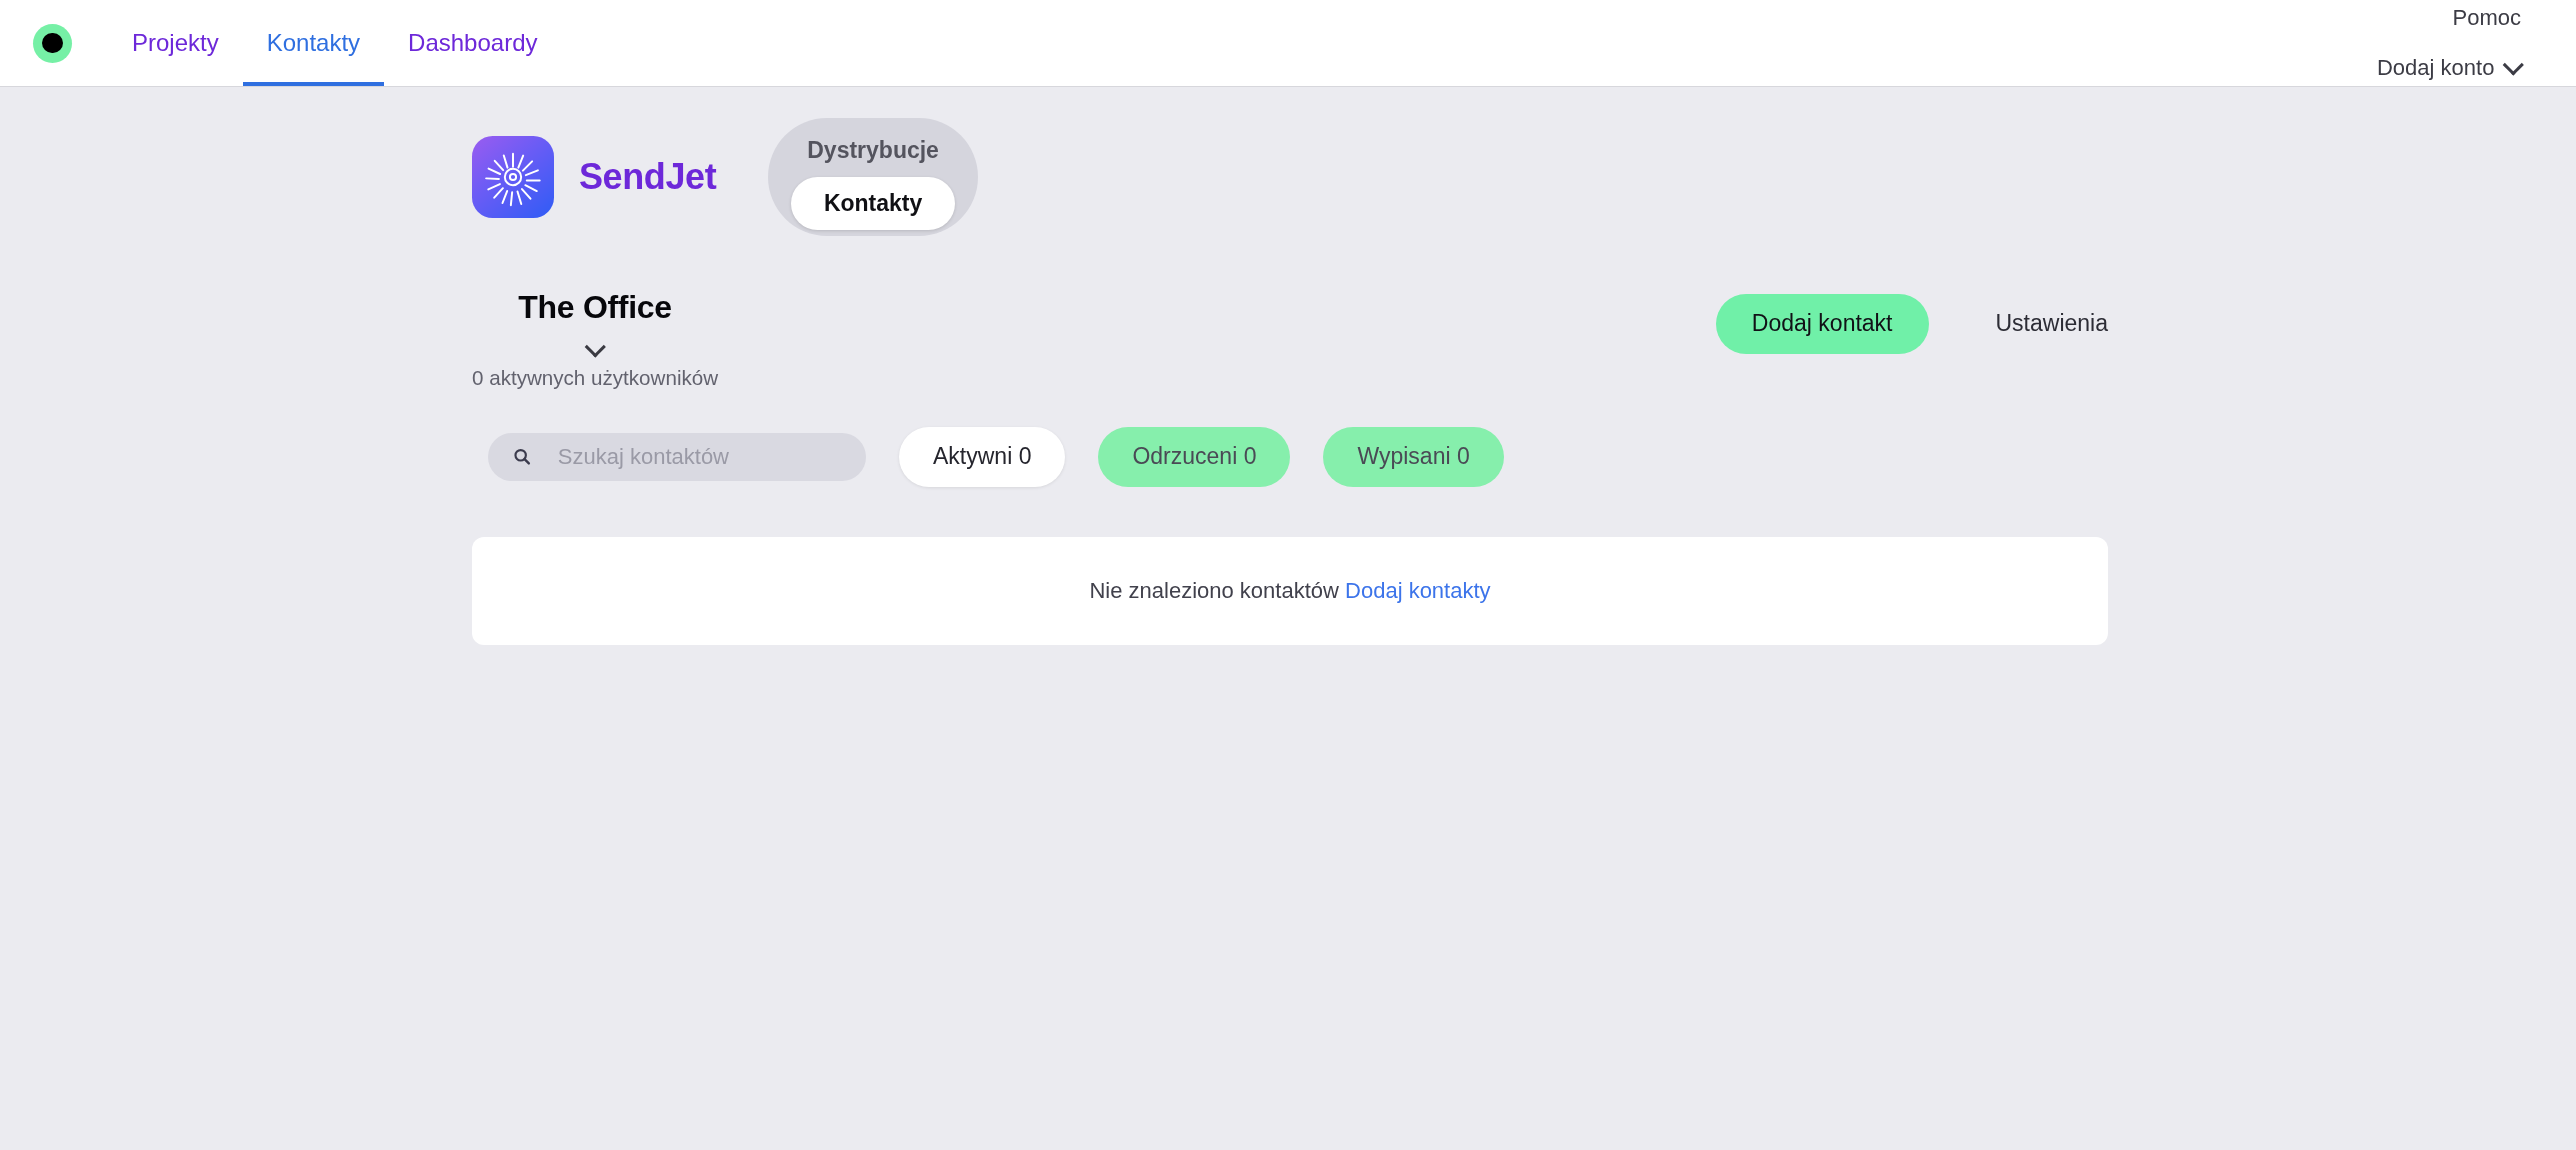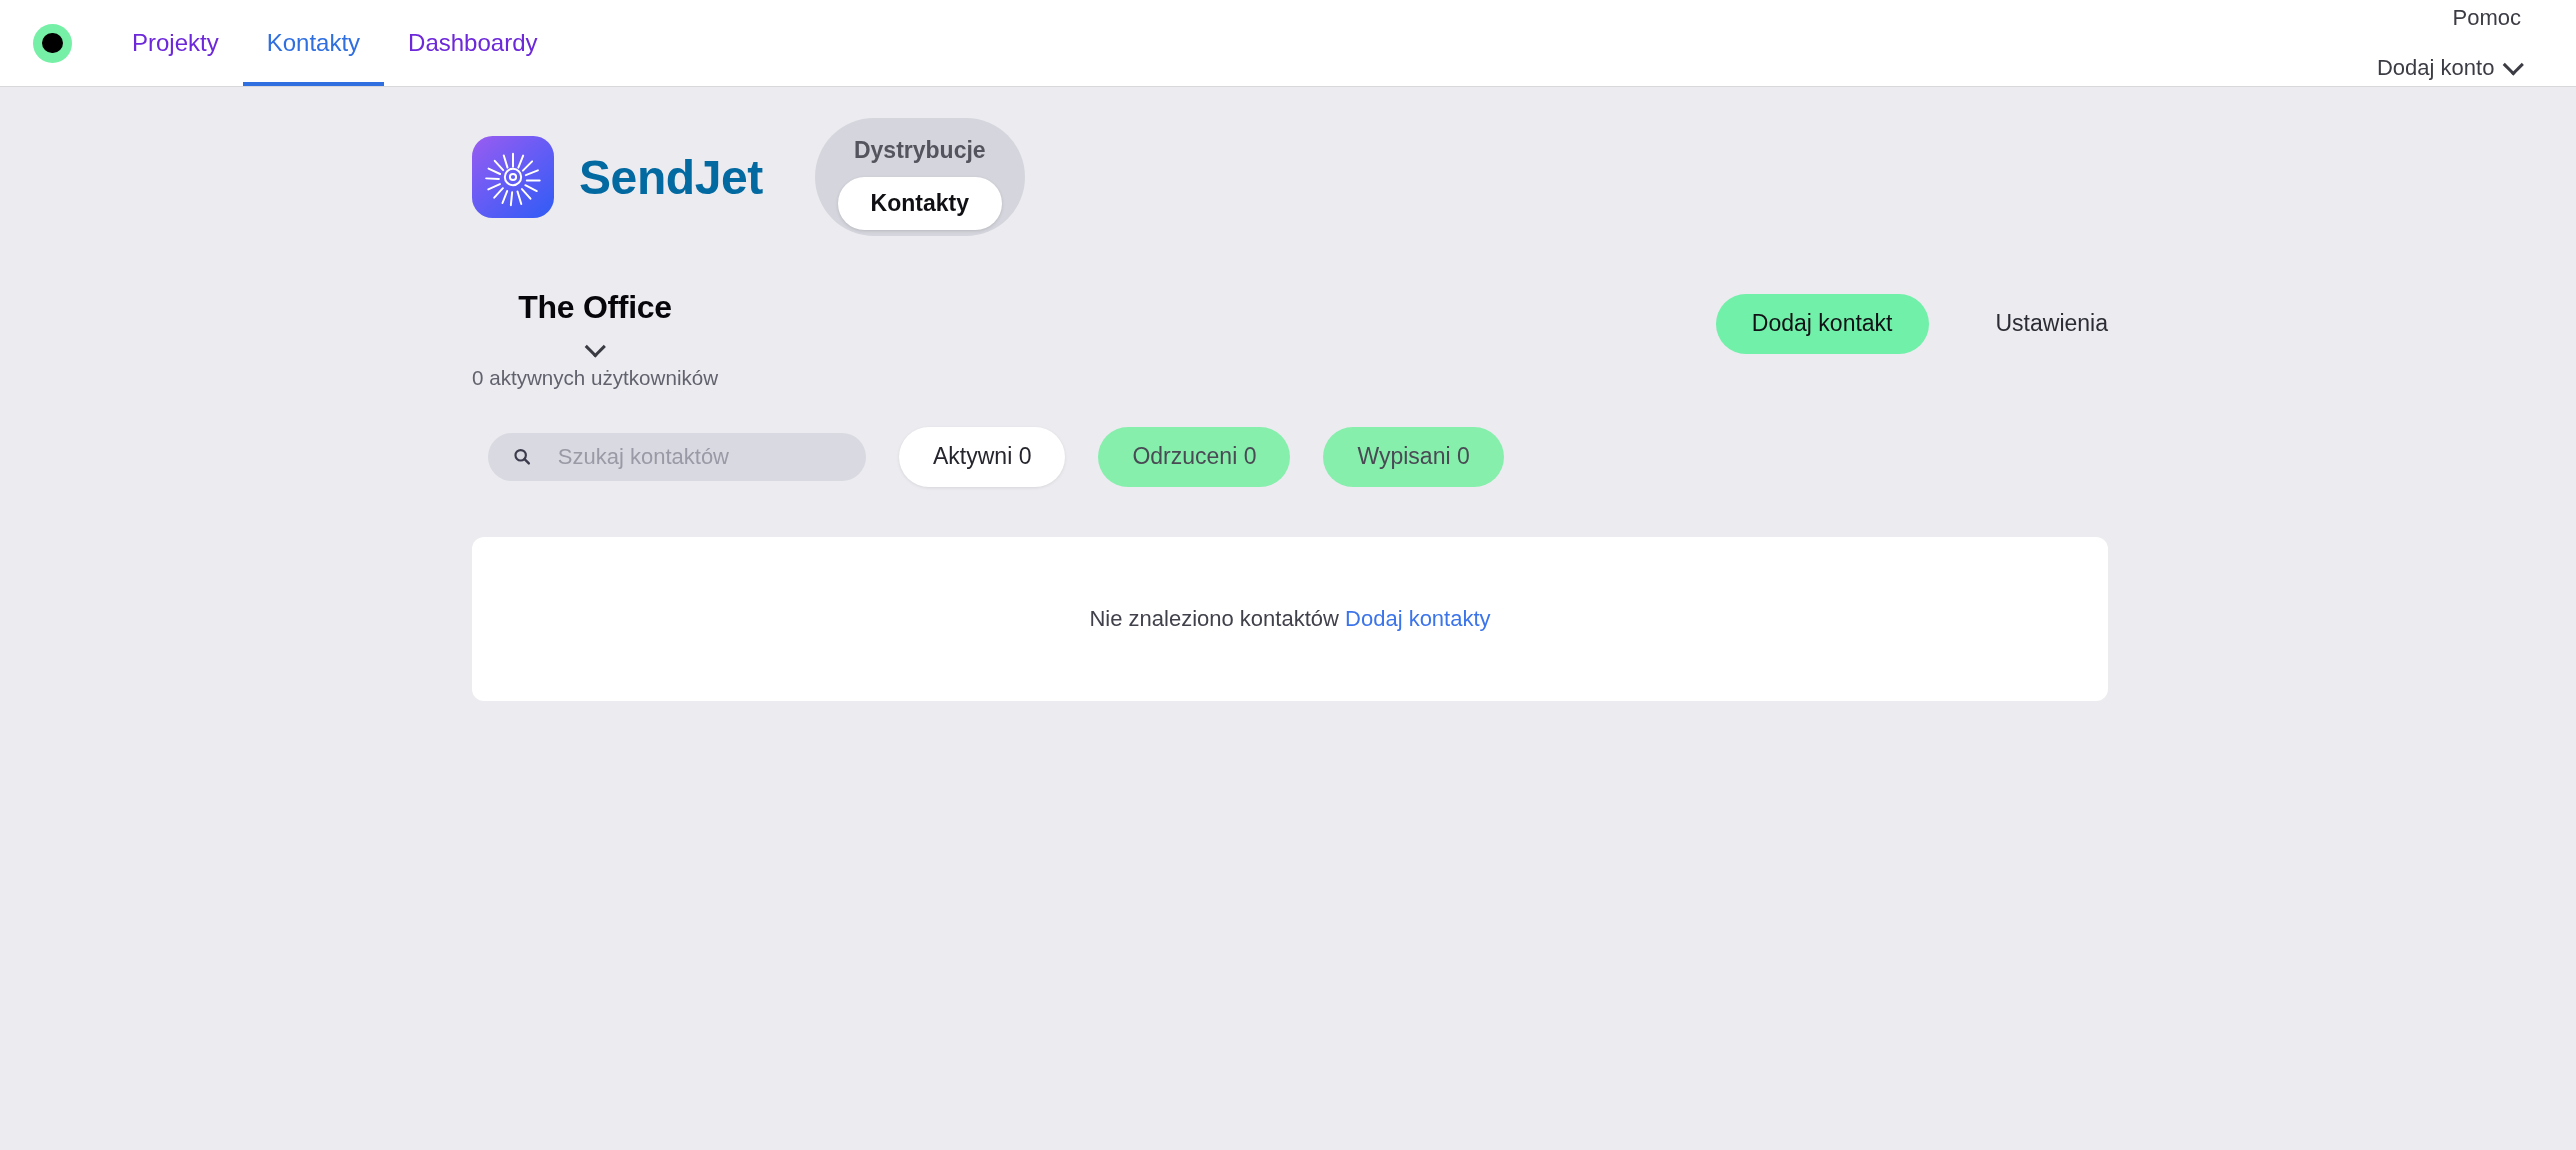--- a/index.html
+++ b/index.html
@@ -109,23 +109,23 @@
     width: 82px;
     height: 82px;
     border-radius: 20.6px;
     background: linear-gradient(140deg, #9b5cf0 0%, #6b5cf5 42%, #2f5cf5 100%);
     display: flex;
     align-items: center;
     justify-content: center;
     flex: 0 0 auto;
   }
   .app-name {
-    font-size: 48px;
+    font-size: 36px;
     font-weight: bold;
-    color: #0369a1;
+    color: #6d28d9;
     margin-left: 25px;
     letter-spacing: -0.4px;
   }
 
   .segmented {
     margin-left: 52px;
     background: #d5d5dd;
     border-radius: 858px;
     padding: 6px;
     display: flex;
@@ -244,21 +244,21 @@
   }
   .pill.active {
     background: #ffffff;
     color: #25252d;
     box-shadow: 0 0.9px 3.4px rgba(0,0,0,.09);
   }
 
   
   .card {
     margin: 50px 468px 0 472px;
-    height: 164px;
+    height: 108px;
     background: #ffffff;
     border-radius: 12px;
     display: flex;
     align-items: center;
     justify-content: center;
   }
   .empty-text {
     font-size: 22px;
     color: #41414c;
   }

